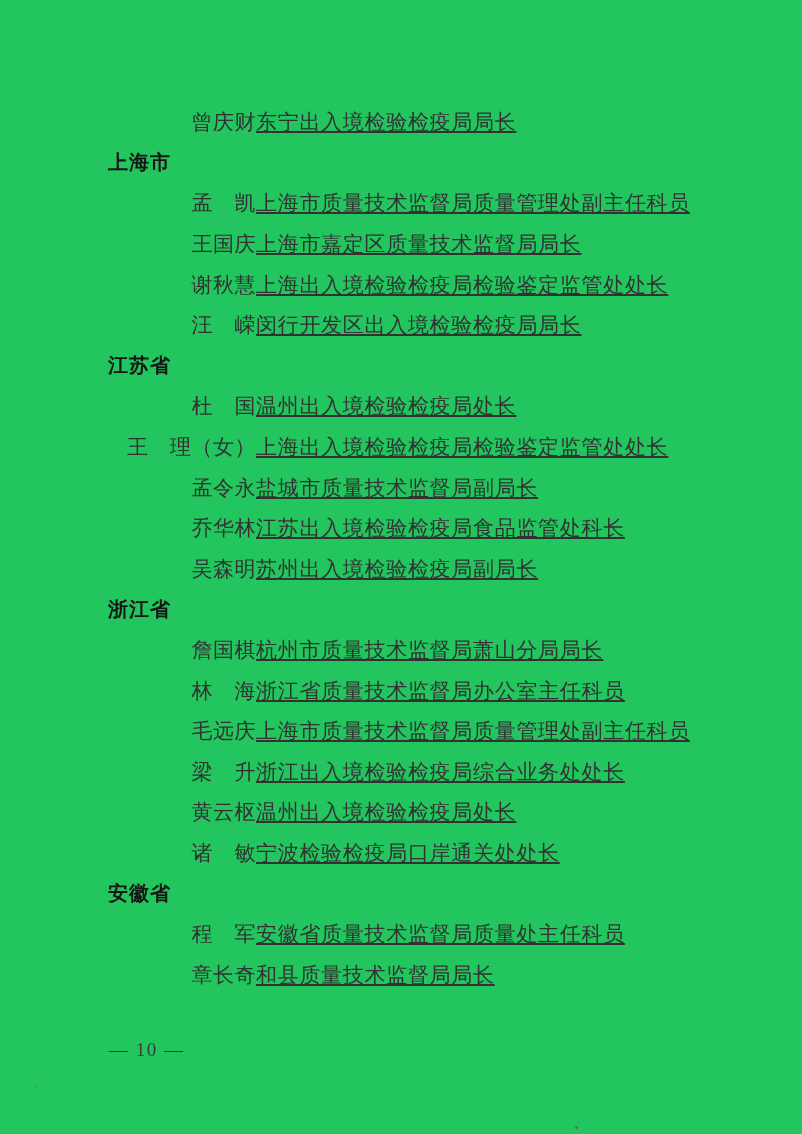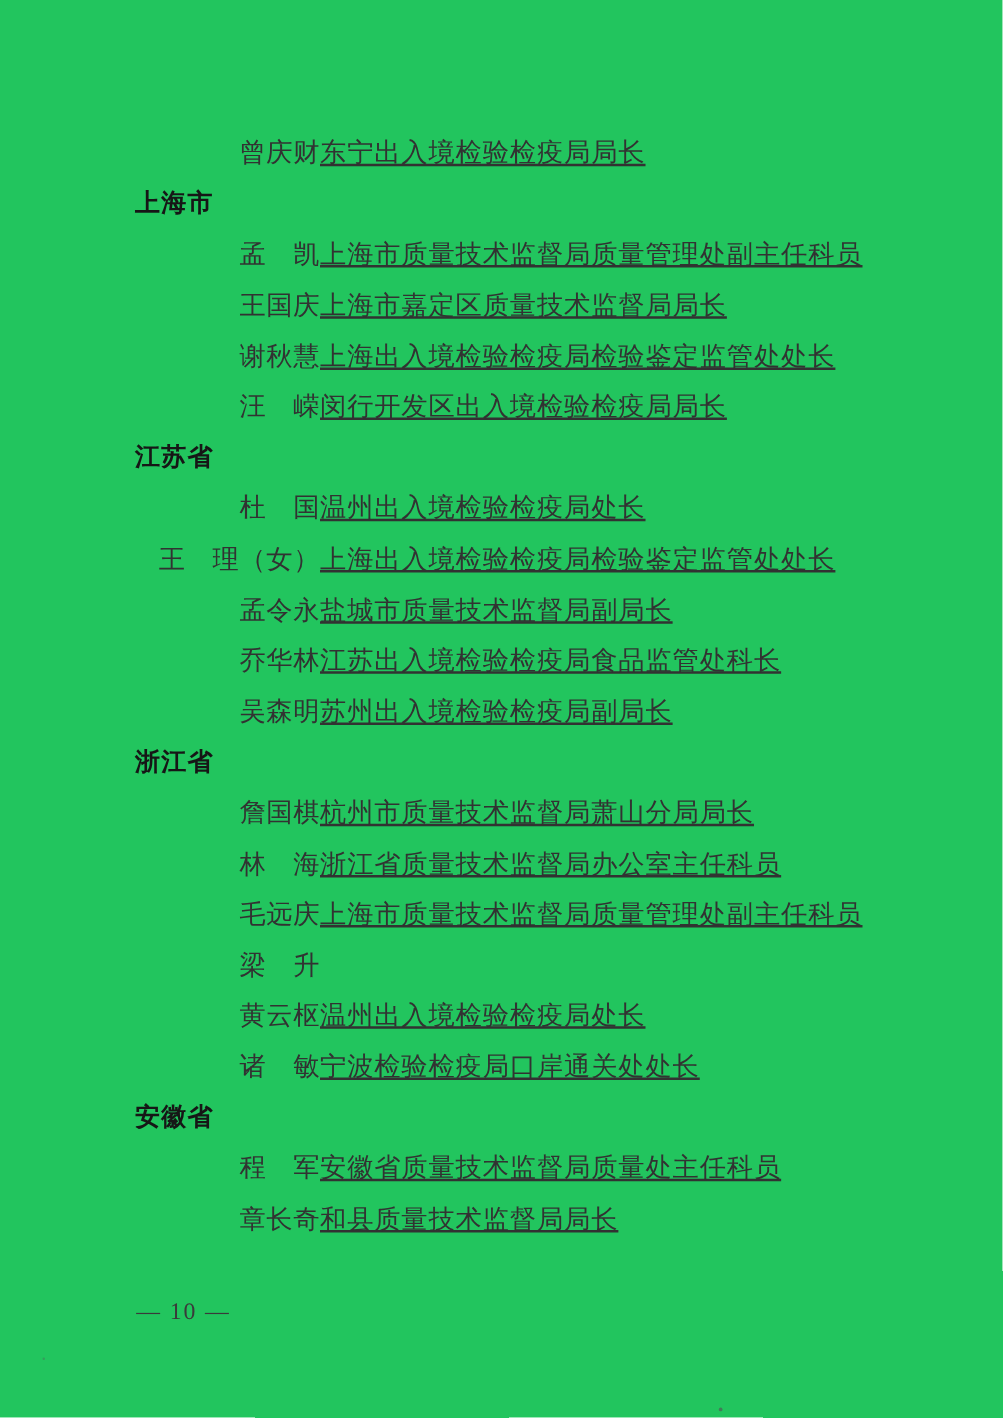--- a/index.html
+++ b/index.html
@@ -146,20 +146,21 @@
       <div class="row entry-row">
         <span class="person-name">林　海</span>
         <span class="person-title">浙江省质量技术监督局办公室主任科员</span>
       </div>
       <div class="row entry-row">
         <span class="person-name">毛远庆</span>
         <span class="person-title">上海市质量技术监督局质量管理处副主任科员</span>
       </div>
       <div class="row entry-row">
         <span class="person-name">梁　升</span>
+        <span class="person-title">浙江出入境检验检疫局综合业务处处长</span>
       </div>
       <div class="row entry-row">
         <span class="person-name">黄云枢</span>
         <span class="person-title">温州出入境检验检疫局处长</span>
       </div>
       <div class="row entry-row">
         <span class="person-name">诸　敏</span>
         <span class="person-title">宁波检验检疫局口岸通关处处长</span>
       </div>
       <div class="row header-row">

